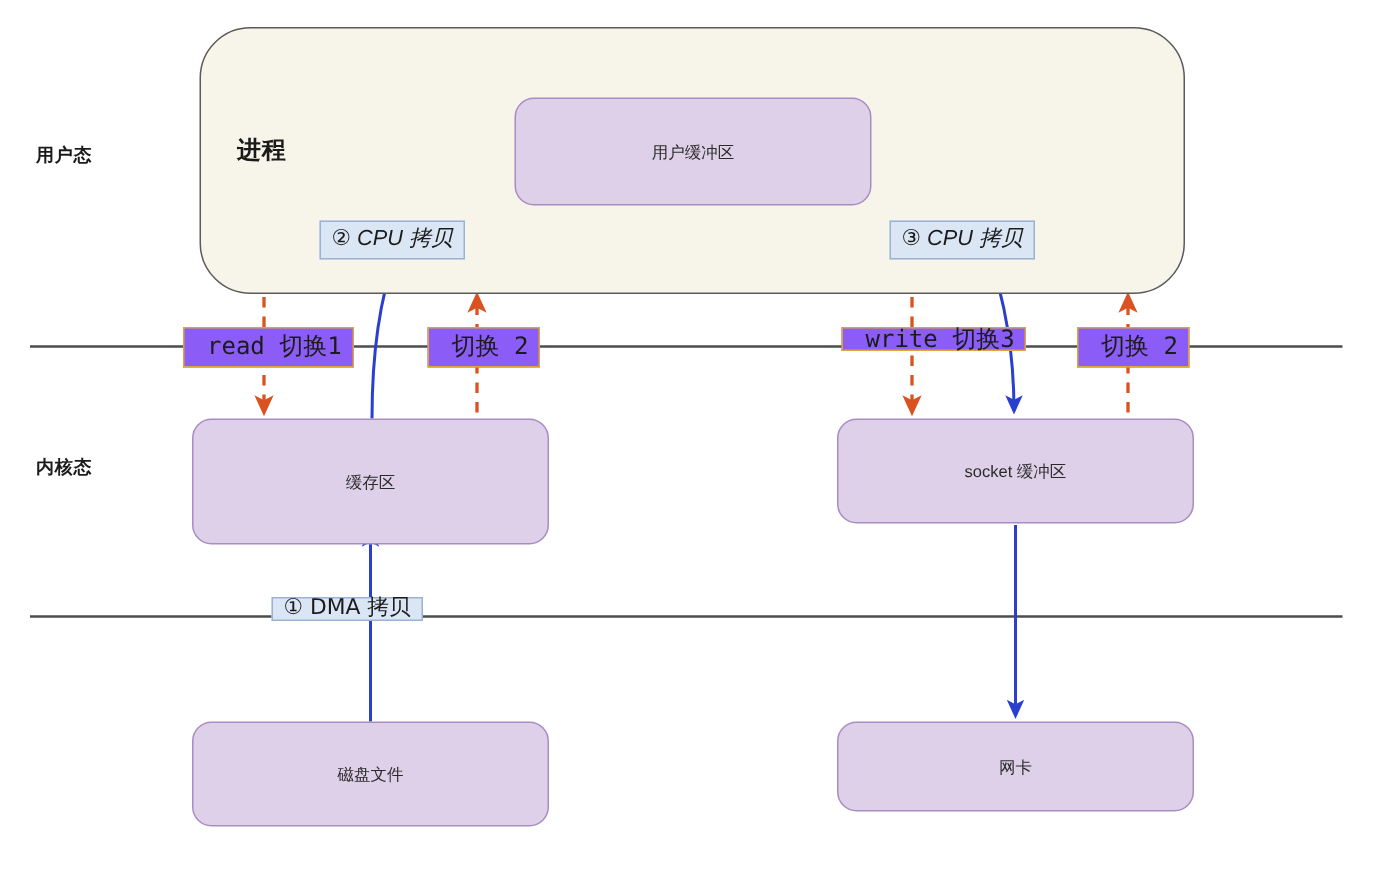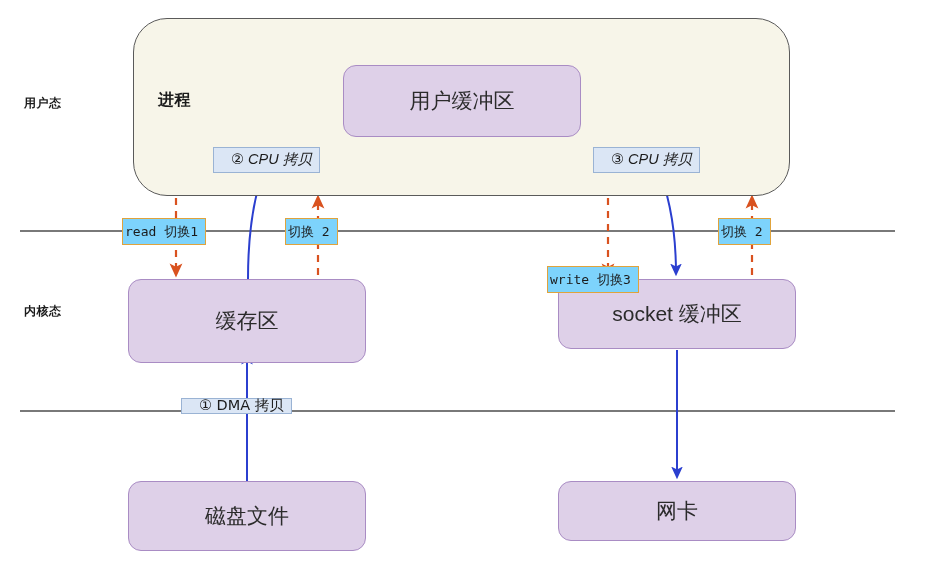--- a/index.html
+++ b/index.html
@@ -45,21 +45,21 @@
     font-size: 16px;
     color: #1b1b1b;
     letter-spacing: 0.5px;
     z-index: 4;
   }
   .purple-box {
     background: #ded0e8;
     border: 1.5px solid #a98cc4;
     border-radius: 13px;
     color: #2b2b2b;
-    font-size: 21px;
+    font-size: 11px;
     z-index: 5;
   }
   .zone-label {
     position: absolute;
     font-weight: bold;
     font-size: 12px;
     color: #1b1b1b;
     letter-spacing: 0.5px;
     z-index: 6;
   }
@@ -68,34 +68,34 @@
     position: absolute;
     box-sizing: border-box;
     display: flex;
     align-items: center;
     justify-content: center;
     white-space: nowrap;
     z-index: 9;
     line-height: 1;
   }
   .badge-orange {
-    background: #7dd3fc;
+    background: #8b5cf6;
     border: 1.3px solid #e0a33c;
     color: #1b1b1b;
-    font-size: 13px;
+    font-size: 16px;
     font-family: "DejaVu Sans Mono", "Liberation Mono", monospace;
-    padding: 3px 7px 4px 2px;
+    padding: 3px 7px 4px 15px;
   }
   .badge-blue {
     background: #dbe6f5;
     border: 1.2px solid #9ab3d4;
     color: #1b1b1b;
     font-size: 14.5px;
     font-style: italic;
-    padding: 3px 7px 4px 17px;
+    padding: 3px 7px 4px 7px;
   }
   .badge-blue.plain {
     font-style: normal;
     font-family: "DejaVu Sans", sans-serif;
   }
 </style>
 </head>
 <body>
 
 <div id="canvas">
@@ -140,21 +140,21 @@
   <div class="node purple-box" style="left:343px; top:65px; width:238px; height:72px;">用户缓冲区</div>
 
   <div class="node purple-box" style="left:128px; top:279px; width:238px; height:84px;">缓存区</div>
   <div class="node purple-box" style="left:558px; top:279px; width:238px; height:70px;">socket 缓冲区</div>
 
   <div class="node purple-box" style="left:128px; top:481px; width:238px; height:70px;font-family:Liberation Mono, monospace;">磁盘文件</div>
   <div class="node purple-box" style="left:558px; top:481px; width:238px; height:60px;">网卡</div>
 
   <div class="badge badge-orange" style="left:122px; top:218px; height:27px;">read 切换1</div>
   <div class="badge badge-orange" style="left:285px; top:218px; height:27px;">切换 2</div>
-  <div class="badge badge-orange" style="left:547px; top:218px; height:27px;margin-top:48px;">write 切换3</div>
+  <div class="badge badge-orange" style="left:561px; top:218px; height:16px;">write 切换3</div>
   <div class="badge badge-orange" style="left:718px; top:218px; height:27px;">切换 2</div>
 
   <div class="badge badge-blue" style="left:213px; top:147px; height:26px;">② CPU 拷贝</div>
   <div class="badge badge-blue" style="left:593px; top:147px; height:26px;">③ CPU 拷贝</div>
 
   <div class="badge badge-blue plain" style="left:181px; top:398px; height:16px;">① DMA 拷贝</div>
 
 </div>
 
 </body></html>

